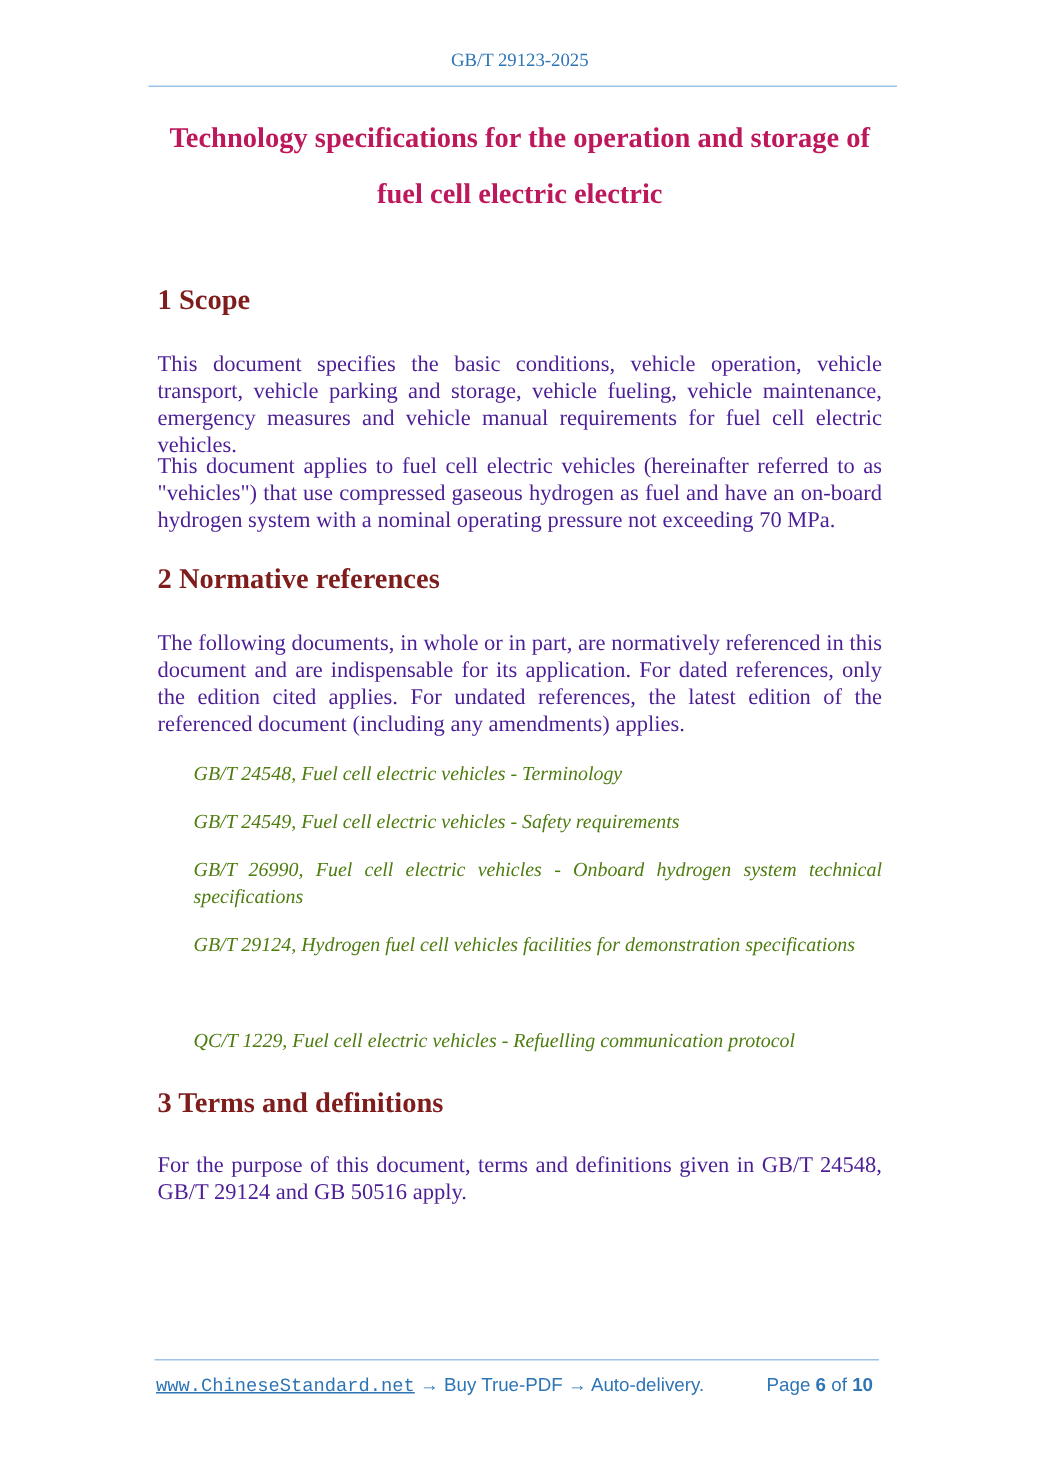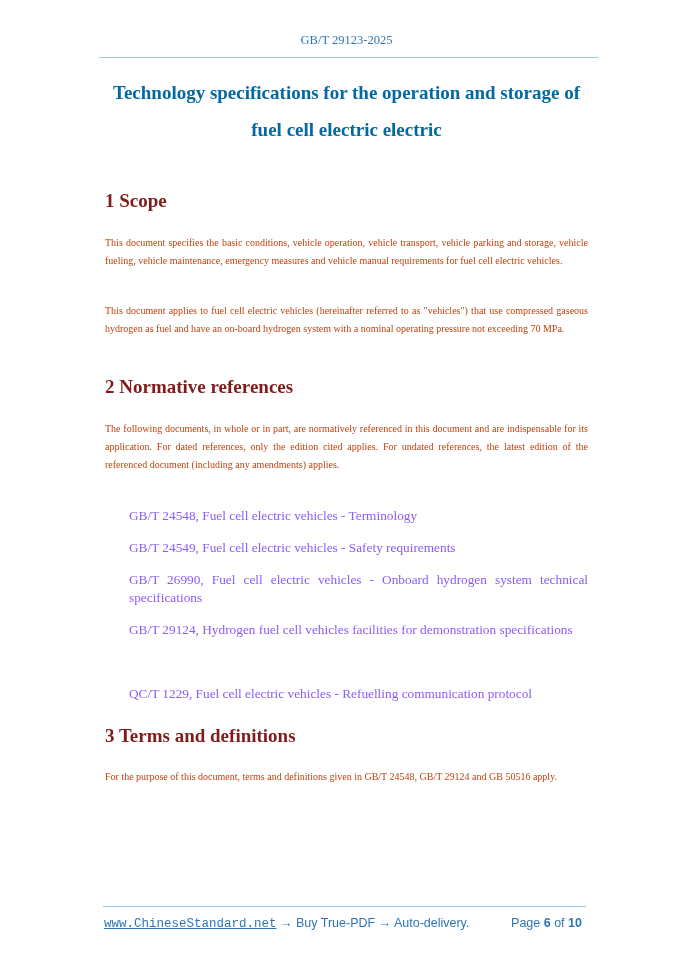--- a/index.html
+++ b/index.html
@@ -1,25 +1,25 @@
 <!DOCTYPE html>
 <html><head>
 <meta charset="utf-8">
 <style>
   html, body { margin: 0; padding: 0; background: #ffffff; }
   body { width: 693px; height: 980px; position: relative; overflow: hidden; font-family: "Liberation Serif", "DejaVu Serif", serif; color: #1a1a1a; }
   .page { position: absolute; left: 0; top: 0; width: 693px; height: 980px; }
   .hdr-code { position: absolute; left: 0; width: 693px; top: 33px; text-align: center; font-size: 12.5px; color: #2e75b6; }
   .hdr-line { position: absolute; left: 99px; width: 499px; top: 57px; height: 1px; background: #9dc3e6; }
-  .title { position: absolute; left: 0; width: 693px; text-align: center; font-weight: bold; font-size: 19px; color: #0369a1; }
+  .title { position: absolute; left: 0; width: 693px; text-align: center; font-weight: bold; font-size: 19px; color: #be185d; }
   .t1 { top: 82px; }
   .t2 { top: 119px; }
   h2 { position: absolute; left: 105px; margin: 0; font-size: 19px; font-weight: bold; color: #7f1d1d; }
-  p.body { position: absolute; left: 105px; width: 483px; margin: 0; font-size: 10px; line-height: 18px; text-align: justify; color: #c2410c; }
-  .ref { position: absolute; left: 129px; width: 459px; margin: 0; font-size: 13.3px; line-height: 18px; text-align: justify; color: #8b5cf6; }
+  p.body { position: absolute; left: 105px; width: 483px; margin: 0; font-size: 15px; line-height: 18px; text-align: justify; color: #4c1d95; }
+  .ref { position: absolute; left: 129px; width: 459px; margin: 0; font-size: 13.3px; line-height: 18px; text-align: justify; color: #4d7c0f; font-style: italic; }
   .ftr-line { position: absolute; left: 103px; width: 483px; top: 906px; height: 1px; background: #9dc3e6; }
   .ftr { position: absolute; top: 916px; left: 104px; width: 482px; font-family: "Liberation Sans", "DejaVu Sans", sans-serif; font-size: 12.5px; color: #2e75b6; }
   .ftr a { color: #2e75b6; text-decoration: underline; font-family: Liberation Mono, monospace; }
   .ftr .right { position: absolute; right: 4px; top: 0; }
   .ftr b { font-weight: bold; }
 </style>
 </head>
 <body>
 
 <div class="page">

